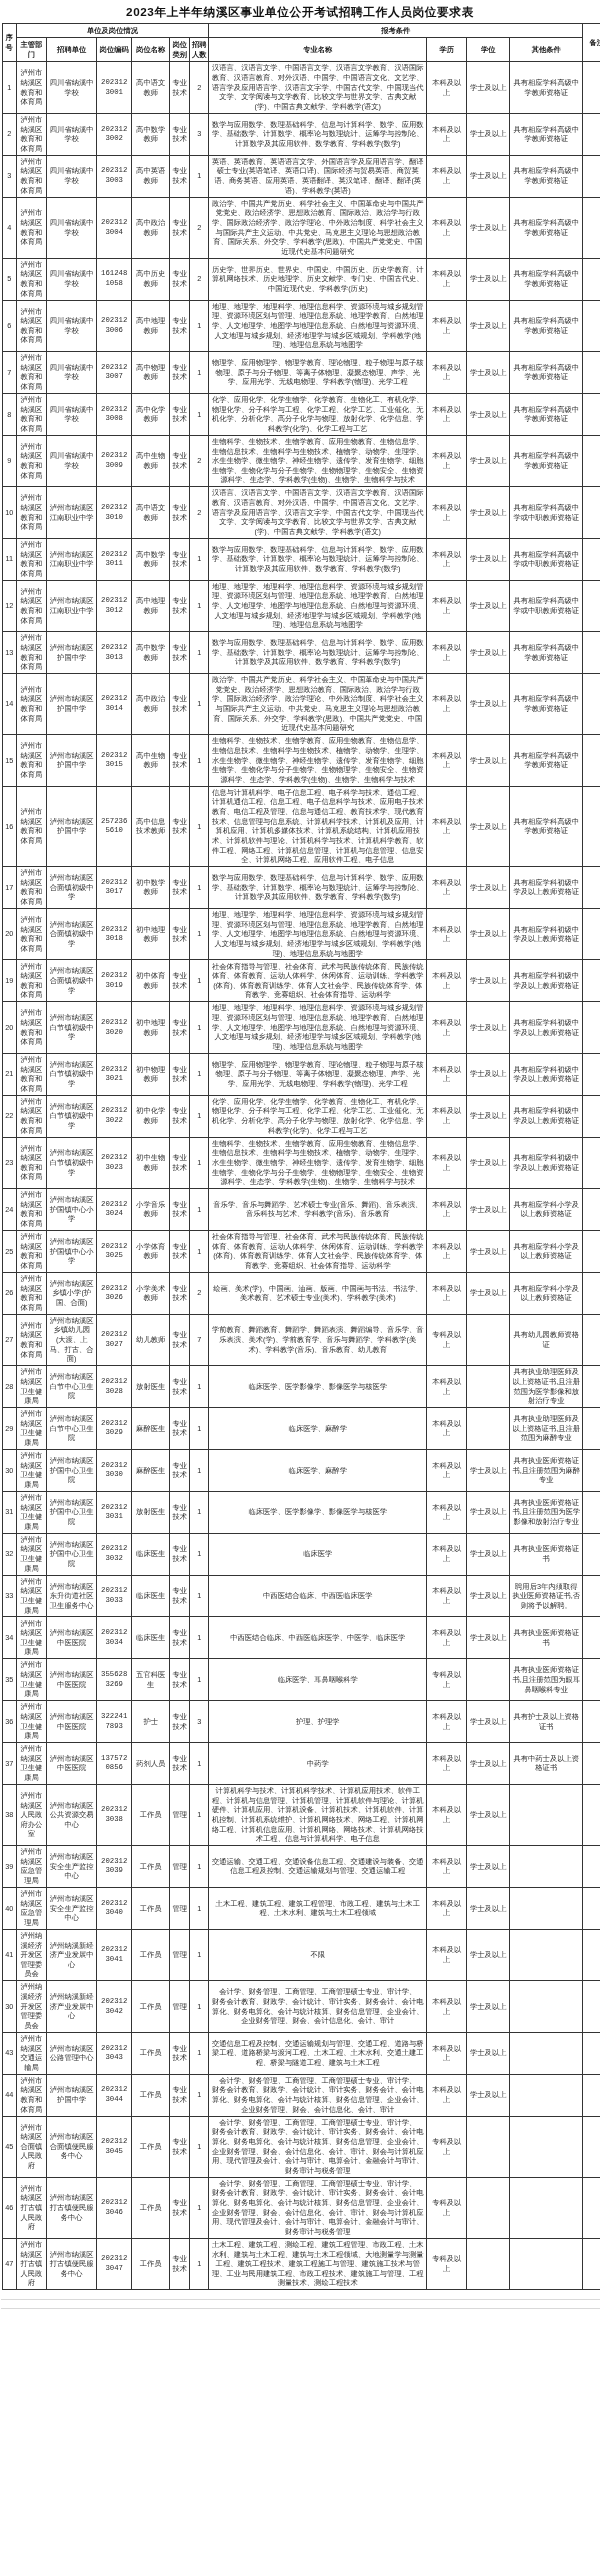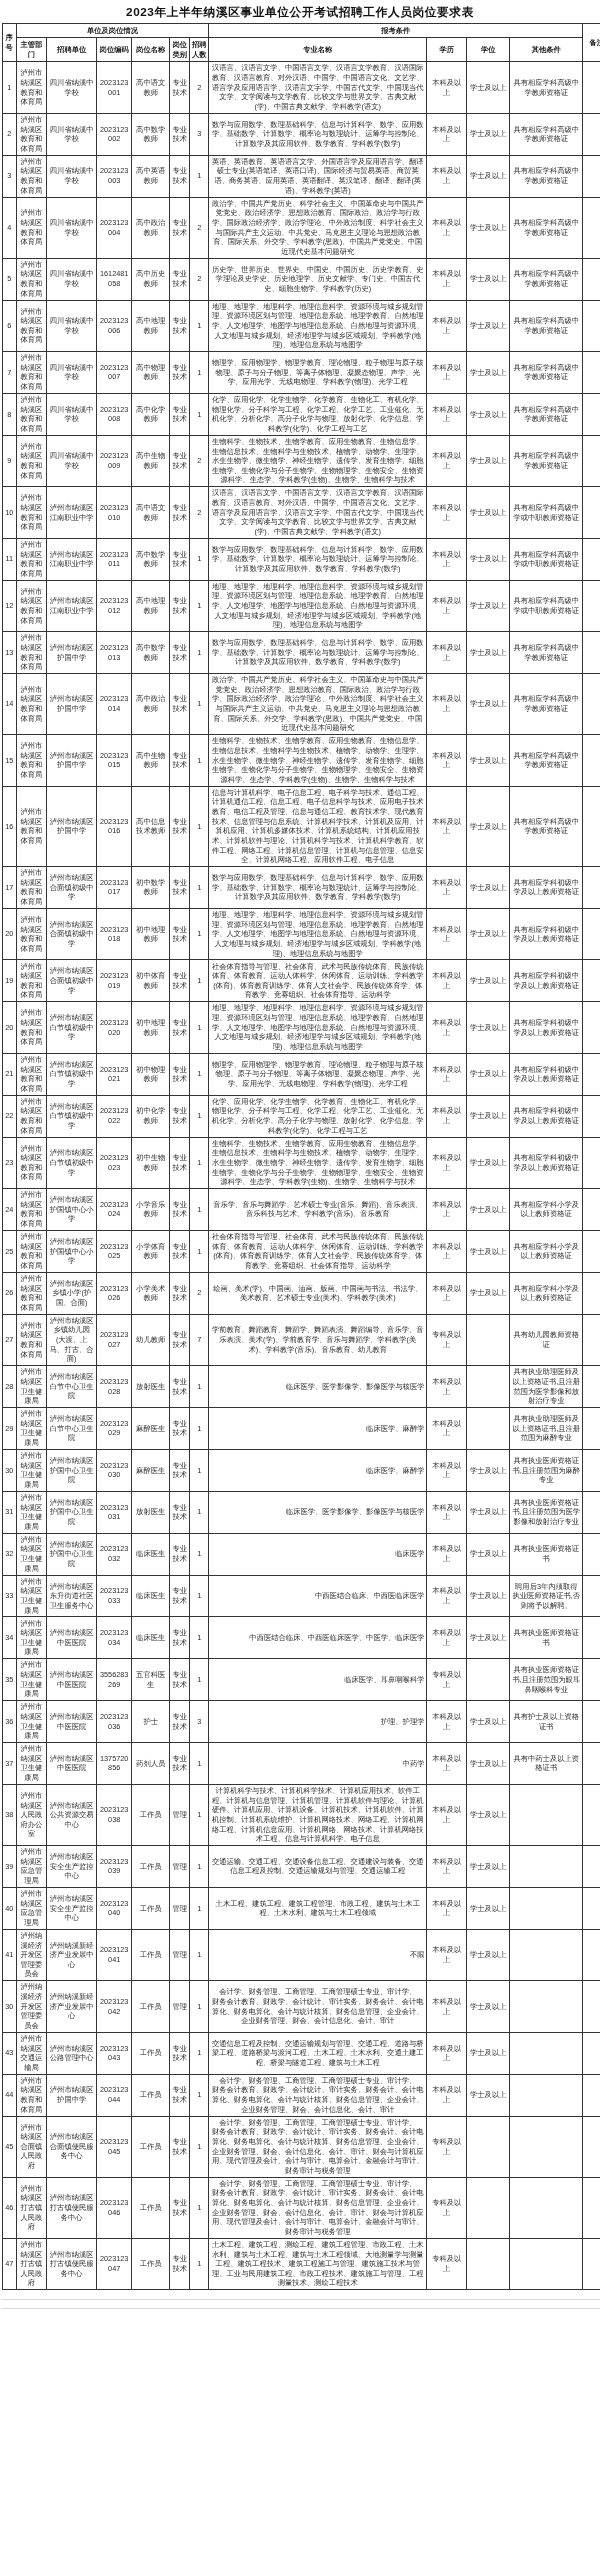--- a/index.html
+++ b/index.html
@@ -16,22 +16,22 @@
   }
   table.jobs th, table.jobs td{
     border:solid #343434;border-width:1.2px 0.6px;
     padding:1.2px 1.8px;
     font-size:7.3px;line-height:1.32;
     text-align:center;vertical-align:middle;
     word-break:break-all;overflow:hidden;
   }
   table.jobs th{font-weight:bold;color:#1d1d1d;padding:1.8px 1.2px;}
   td.majors{text-align:left;white-space:pre-line;padding:1.2px 3.5px;}
-  td.majors.center{text-align:right;}
-  td.code{font-size:7.3px;letter-spacing:0;}
+  td.majors.center{text-align:center;}
+  td.code{font-size:7.3px;letter-spacing:0;font-family:Liberation Mono, monospace;}
   
   .empty-grid{
     width:599px;height:27px;margin-top:1.2px;
     background:
       repeating-linear-gradient(to bottom, transparent 0px, transparent 8.2px, #d9d9d9 8.2px, #d9d9d9 8.8px),
       repeating-linear-gradient(to right, transparent 0px, transparent 199px, #e4e4e4 199px, #e4e4e4 199px);
   }
 </style>
 </head>
 <body>
@@ -132,21 +132,21 @@
           <td></td>
         </tr>
         <tr>
           <td>5</td>
           <td>泸州市纳溪区教育和体育局</td>
           <td>四川省纳溪中学校</td>
           <td class="code">1612481058</td>
           <td>高中历史教师</td>
           <td>专业技术</td>
           <td>2</td>
-          <td class="majors">历史学、世界历史、世界史、中国史、中国历史、历史学教育、史学理论及史学史、历史地理学、历史文献学、专门史、中国古代史、细胞生物学、学科教学(历史)</td>
+          <td class="majors">历史学、世界历史、世界史、中国史、中国历史、历史学教育、计算机网络技术、历史地理学、历史文献学、专门史、中国古代史、中国近现代史、学科教学(历史)</td>
           <td>本科及以上</td>
           <td>学士及以上</td>
           <td>具有相应学科高级中学教师资格证</td>
           <td></td>
         </tr>
         <tr>
           <td>6</td>
           <td>泸州市纳溪区教育和体育局</td>
           <td>四川省纳溪中学校</td>
           <td class="code">2023123006</td>
@@ -282,21 +282,21 @@
           <td class="majors">生物科学、生物技术、生物学教育、应用生物教育、生物信息学、生物信息技术、生物科学与生物技术、植物学、动物学、生理学、水生生物学、微生物学、神经生物学、遗传学、发育生物学、细胞生物学、生物化学与分子生物学、生物物理学、生物安全、生物资源科学、生态学、学科教学(生物)、生物学、生物科学与技术</td>
           <td>本科及以上</td>
           <td>学士及以上</td>
           <td>具有相应学科高级中学教师资格证</td>
           <td></td>
         </tr>
         <tr>
           <td>16</td>
           <td>泸州市纳溪区教育和体育局</td>
           <td>泸州市纳溪区护国中学</td>
-          <td class="code">2023123016</td>
+          <td class="code">2572365610</td>
           <td>高中信息技术教师</td>
           <td>专业技术</td>
           <td>1</td>
           <td class="majors">信息与计算机科学、电子信息工程、电子科学与技术、通信工程、计算机通信工程、信息工程、电子信息科学与技术、应用电子技术教育、电信工程及管理、信息与通信工程、教育技术学、现代教育技术、信息管理与信息系统、计算机科学技术、计算机及应用、计算机应用、计算机多媒体技术、计算机系统结构、计算机应用技术、计算机软件与理论、计算机科学与技术、计算机科学教育、软件工程、网络工程、计算机信息管理、计算机与信息管理、信息安全、计算机网络工程、应用软件工程、电子信息</td>
           <td>本科及以上</td>
           <td>学士及以上</td>
           <td>具有相应学科高级中学教师资格证</td>
           <td></td>
         </tr>
         <tr>
@@ -562,21 +562,21 @@
           <td class="majors center">临床医学、耳鼻咽喉科学</td>
           <td>专科及以上</td>
           <td></td>
           <td>具有执业医师资格证书,且注册范围为眼耳鼻咽喉科专业</td>
           <td></td>
         </tr>
         <tr>
           <td>36</td>
           <td>泸州市纳溪区卫生健康局</td>
           <td>泸州市纳溪区中医医院</td>
-          <td class="code">2023123036</td>
+          <td class="code">3222417893</td>
           <td>护士</td>
           <td>专业技术</td>
           <td>3</td>
           <td class="majors center">护理、护理学</td>
           <td>本科及以上</td>
           <td>学士及以上</td>
           <td>具有护士及以上资格证书</td>
           <td></td>
         </tr>
         <tr>

